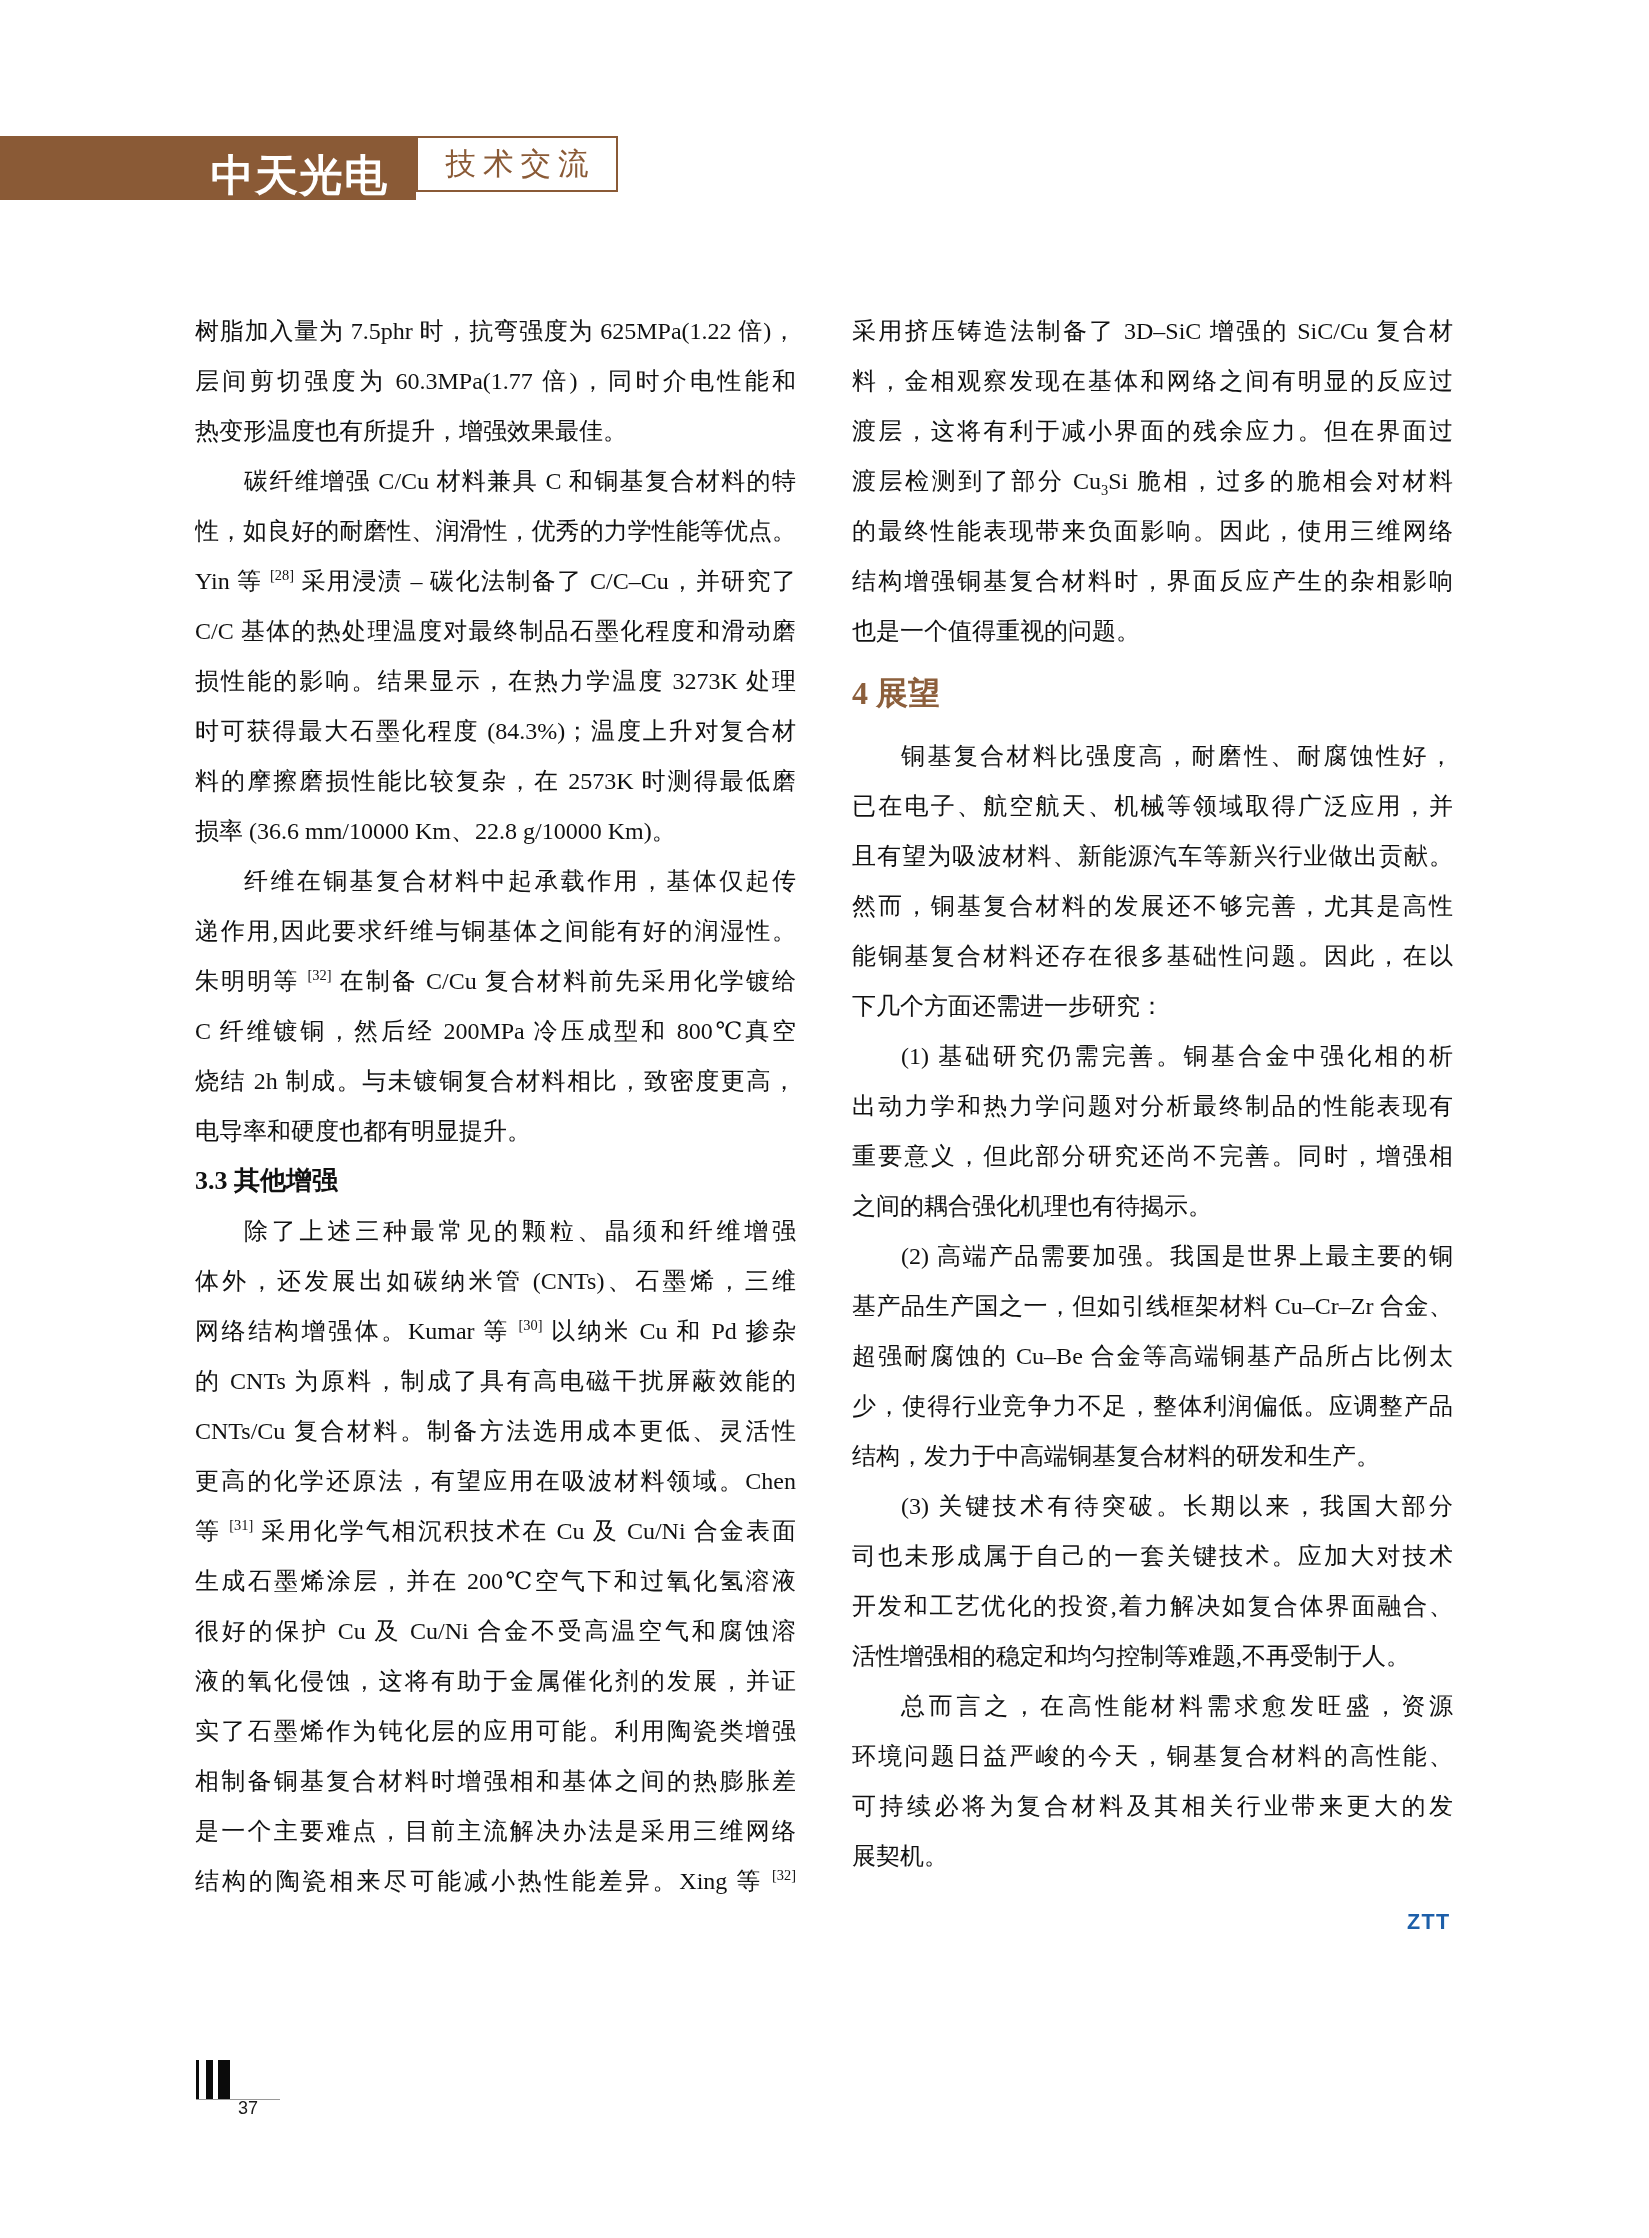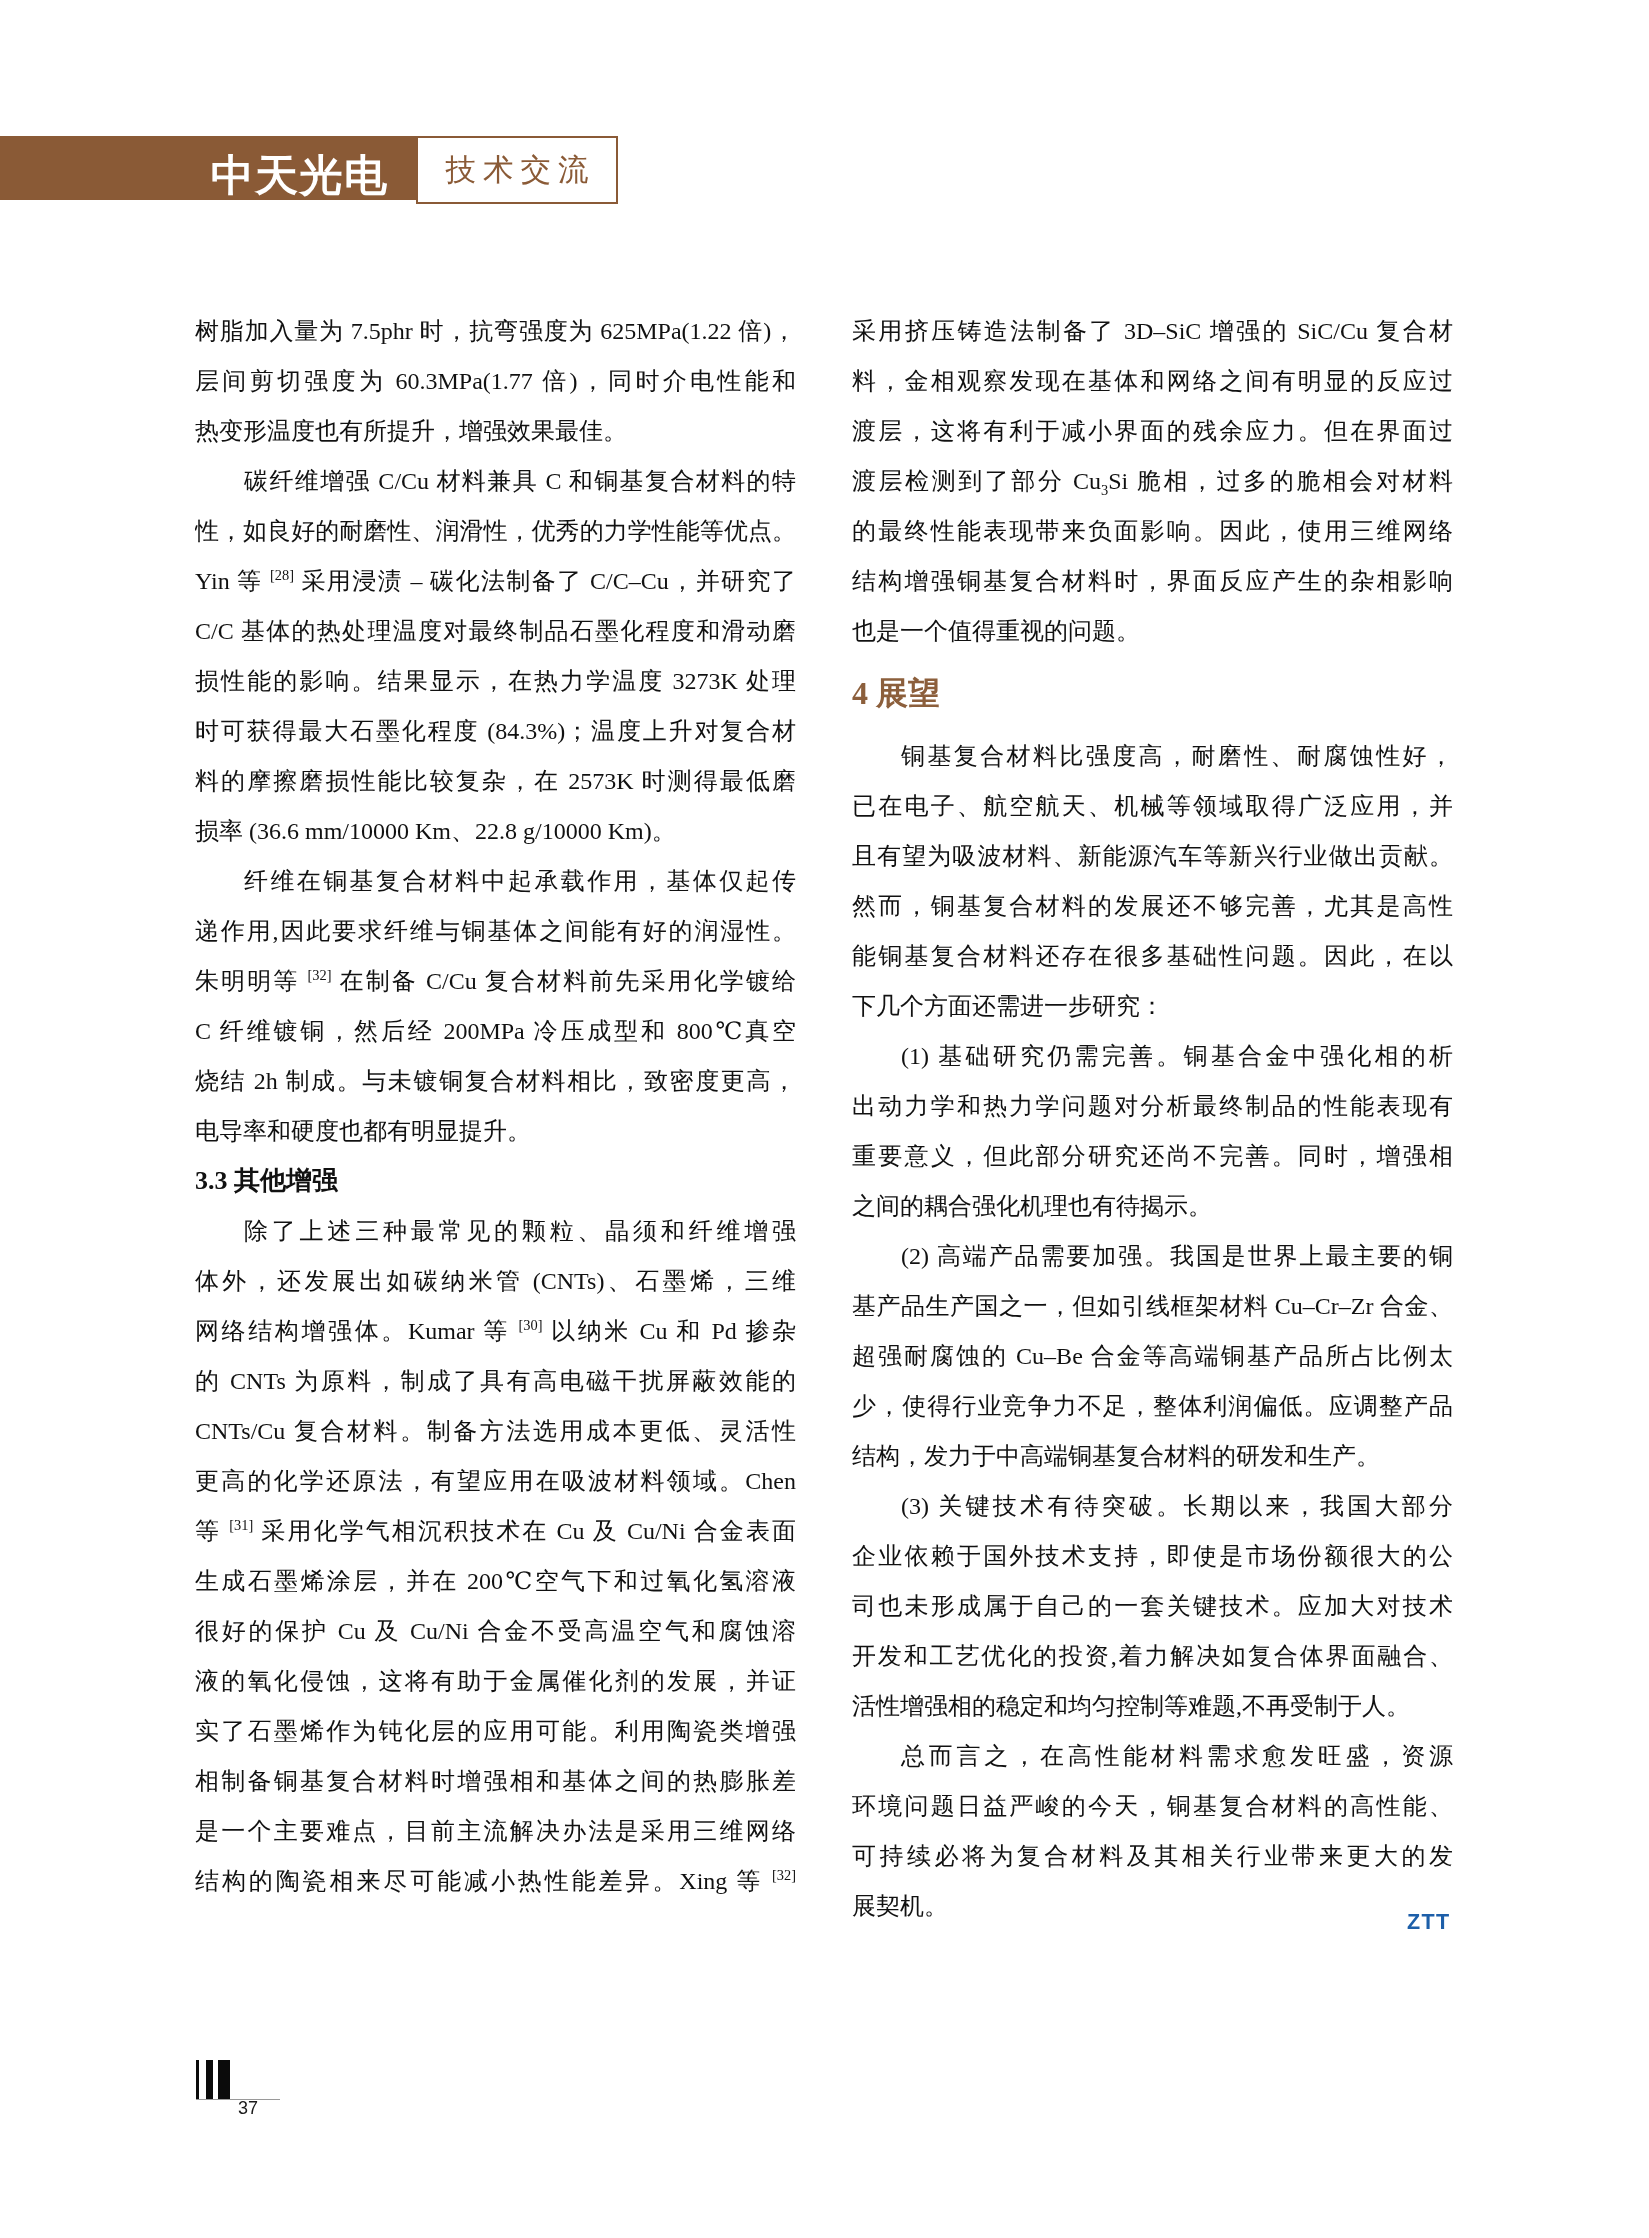--- a/index.html
+++ b/index.html
@@ -19,21 +19,21 @@
   }
   .banner .logo {
     position: absolute; left: 225px; top: 0; width: 149px; height: 80px;
     display: flex; align-items: center; justify-content: center;
     color: #ffffff; font-weight: bold; font-size: 43px;
     font-family: "Liberation Serif", "DejaVu Serif", serif;
     letter-spacing: 1.4px; white-space: nowrap;
   }
   .tagbox {
     position: absolute; left: 416px; top: 136px;
-    width: 202px; height: 68px; box-sizing: border-box;
+    width: 202px; height: 56px; box-sizing: border-box;
     background: #ffffff;
     border: 2.8px solid var(--banner-brown, #8a5a36);
     display: flex; align-items: center; justify-content: center;
   }
   .tagbox .taglabel {
     color: var(--banner-brown, #8a5a36);
     font-size: 30.5px; letter-spacing: 7px; text-indent: 7px;
     white-space: nowrap;
   }
   
@@ -151,21 +151,20 @@
       <div class="ln ind">(1) 基础研究仍需完善。铜基合金中强化相的析</div>
       <div class="ln">出动力学和热力学问题对分析最终制品的性能表现有</div>
       <div class="ln">重要意义，但此部分研究还尚不完善。同时，增强相</div>
       <div class="ln end">之间的耦合强化机理也有待揭示。</div>
       <div class="ln ind">(2) 高端产品需要加强。我国是世界上最主要的铜</div>
       <div class="ln">基产品生产国之一，但如引线框架材料 Cu–Cr–Zr 合金、</div>
       <div class="ln">超强耐腐蚀的 Cu–Be 合金等高端铜基产品所占比例太</div>
       <div class="ln">少，使得行业竞争力不足，整体利润偏低。应调整产品</div>
       <div class="ln end">结构，发力于中高端铜基复合材料的研发和生产。</div>
       <div class="ln ind">(3) 关键技术有待突破。长期以来，我国大部分</div>
-      <div class="ln">企业依赖于国外技术支持，即使是市场份额很大的公</div>
       <div class="ln">司也未形成属于自己的一套关键技术。应加大对技术</div>
       <div class="ln">开发和工艺优化的投资,着力解决如复合体界面融合、</div>
       <div class="ln end">活性增强相的稳定和均匀控制等难题,不再受制于人。</div>
       <div class="ln ind">总而言之，在高性能材料需求愈发旺盛，资源</div>
       <div class="ln">环境问题日益严峻的今天，铜基复合材料的高性能、</div>
       <div class="ln">可持续必将为复合材料及其相关行业带来更大的发</div>
       <div class="ln end">展契机。</div>
     </section>
 
   <div class="bars">

